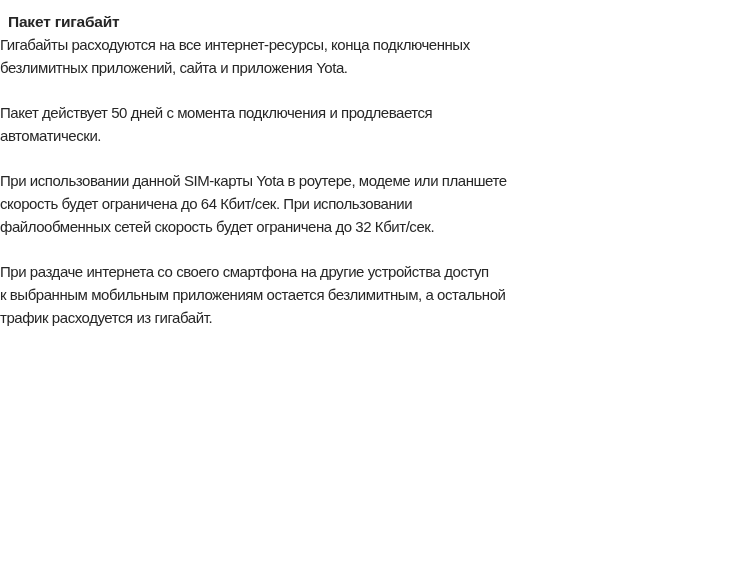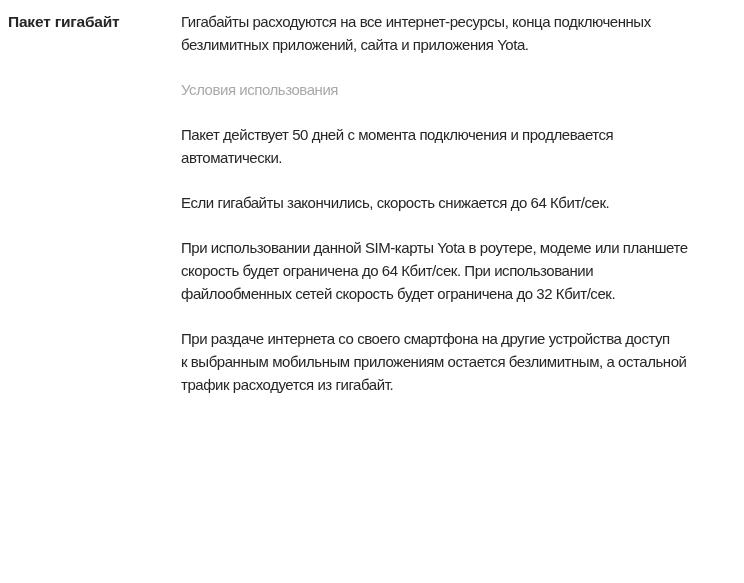--- a/index.html
+++ b/index.html
@@ -1,20 +1,20 @@
 <!DOCTYPE html>
 <html lang="ru" style="--bg: #ffffff; --text: #262626; --muted: #a9a9a9;"><head>
 <meta charset="utf-8">
 <style>
   :root {
     --bg: #ffffff;
     --text: #262626;
     --muted: #a9a9a9;
   }
-  * { box-sizing: border-box; }
+  * { box-sizing: border-box; flex-direction: column; }
   html, body {
     margin: 0;
     padding: 0;
   }
   body {
     width: 744px;
     height: 583px;
     background: var(--bg);
     overflow: hidden;
     font-family: "Liberation Sans", sans-serif;
@@ -61,26 +61,24 @@
 
   <div class="left-col">
     <h2 class="section-title">Пакет гигабайт</h2>
   </div>
 
   <div class="right-col">
     <p class="para">Гигабайты расходуются на все интернет-ресурсы, конца подключенных
 безлимитных приложений, сайта и приложения Yota.</p>
 
 
-    <p class="para muted">Условия использования</p>
 
     <p class="para">Пакет действует 50 дней с момента подключения и продлевается
 автоматически.</p>
 
-    <p class="para">Если гигабайты закончились, скорость снижается до 64 Кбит/сек.</p>
 
 
     <p class="para">При использовании данной SIM-карты Yota в роутере, модеме или планшете
 скорость будет ограничена до 64 Кбит/сек. При использовании
 файлообменных сетей скорость будет ограничена до 32 Кбит/сек.</p>
 
     <p class="para">При раздаче интернета со своего смартфона на другие устройства доступ
 к выбранным мобильным приложениям остается безлимитным, а остальной
 трафик расходуется из гигабайт.</p>
   </div>

